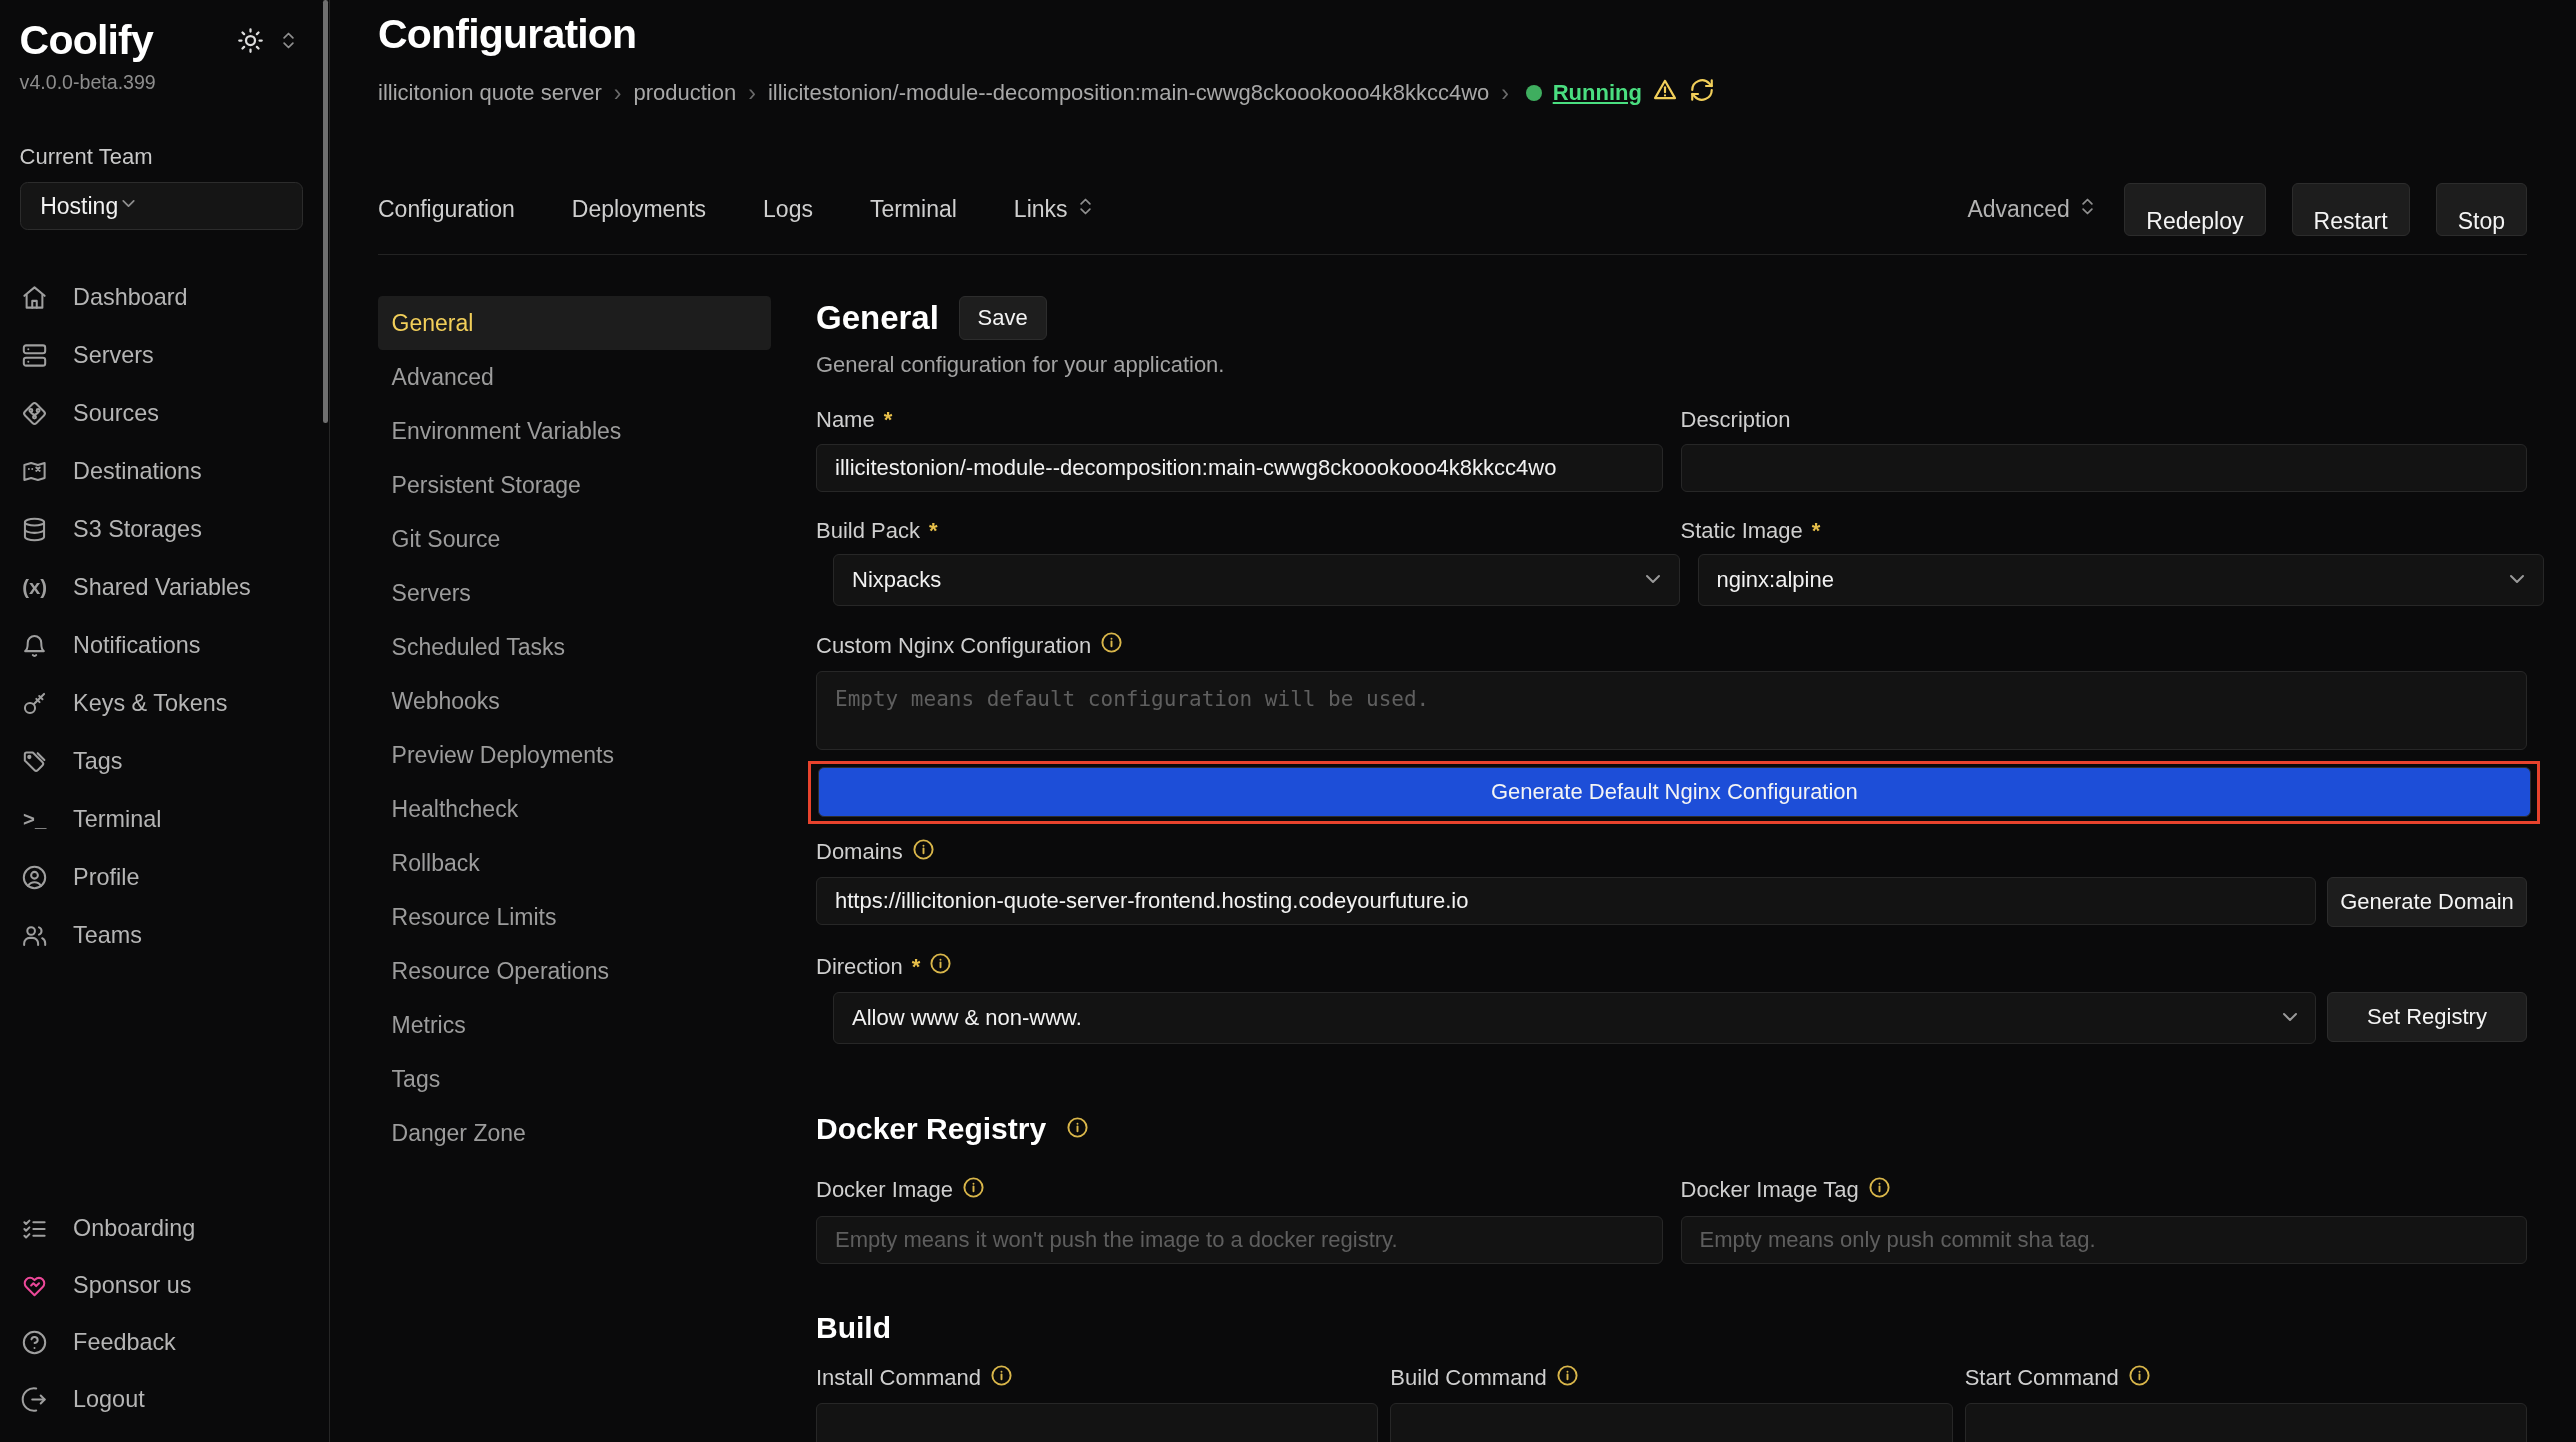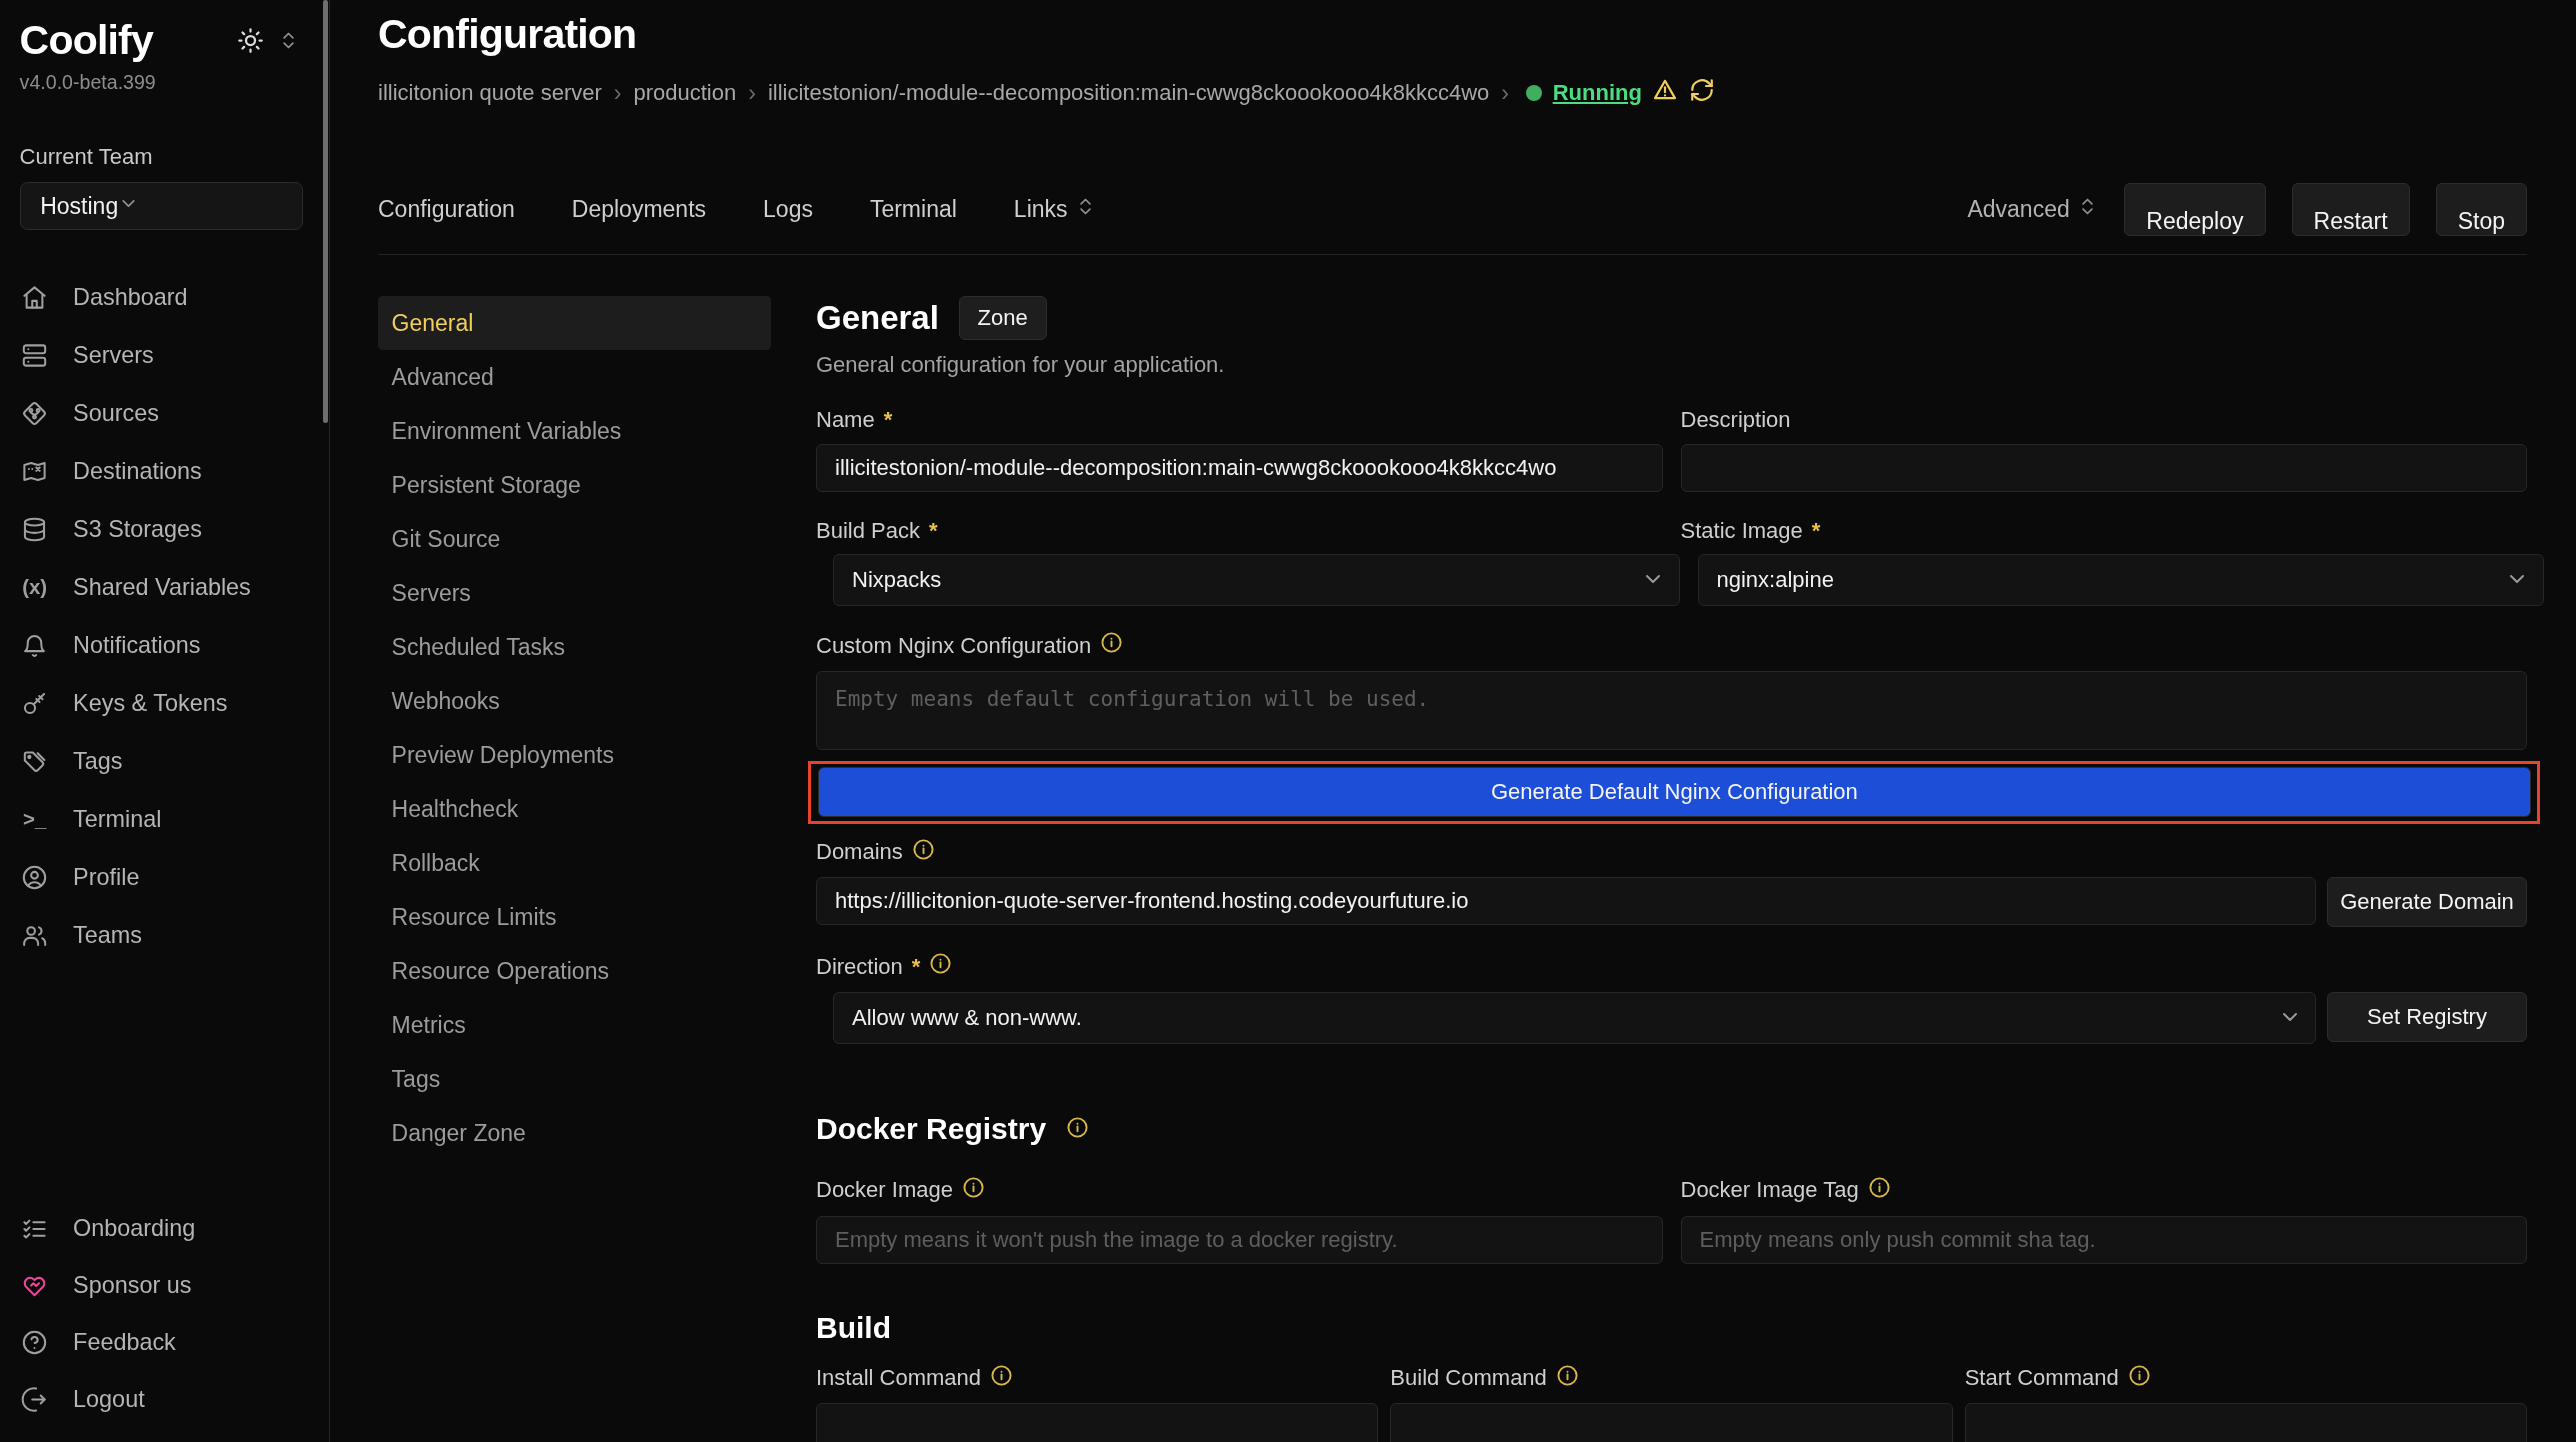--- a/index.html
+++ b/index.html
@@ -351,21 +351,21 @@
         <div class="sn-item">Resource Operations</div>
         <div class="sn-item">Metrics</div>
         <div class="sn-item">Tags</div>
         <div class="sn-item">Danger Zone</div>
       </nav>
 
       <section class="form">
 
         <div class="h2row">
           <h2 class="h2">General</h2>
-          <button class="save-btn">Zone</button>
+          <button class="save-btn">Save</button>
         </div>
         <div class="subtitle">General configuration for your application.</div>
 
         <div class="row2 mt38">
           <div>
             <div class="field-label">
               <span>Name</span>
               <span class="req">*</span>
             </div>
             <input class="txt" type="text" value="illicitestonion/-module--decomposition:main-cwwg8ckoookooo4k8kkcc4wo" style="">

